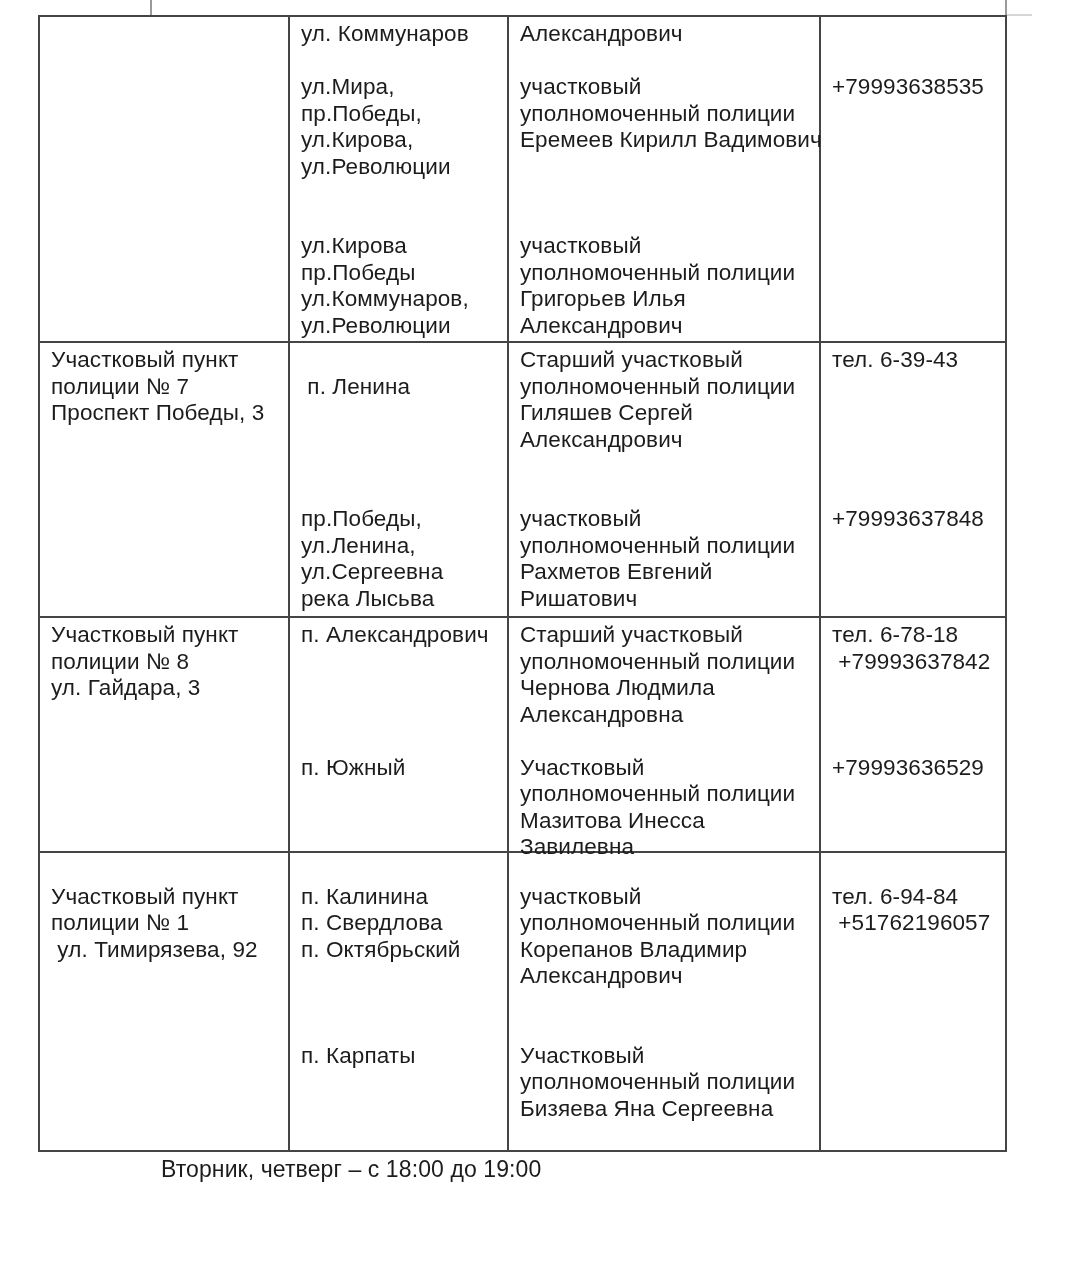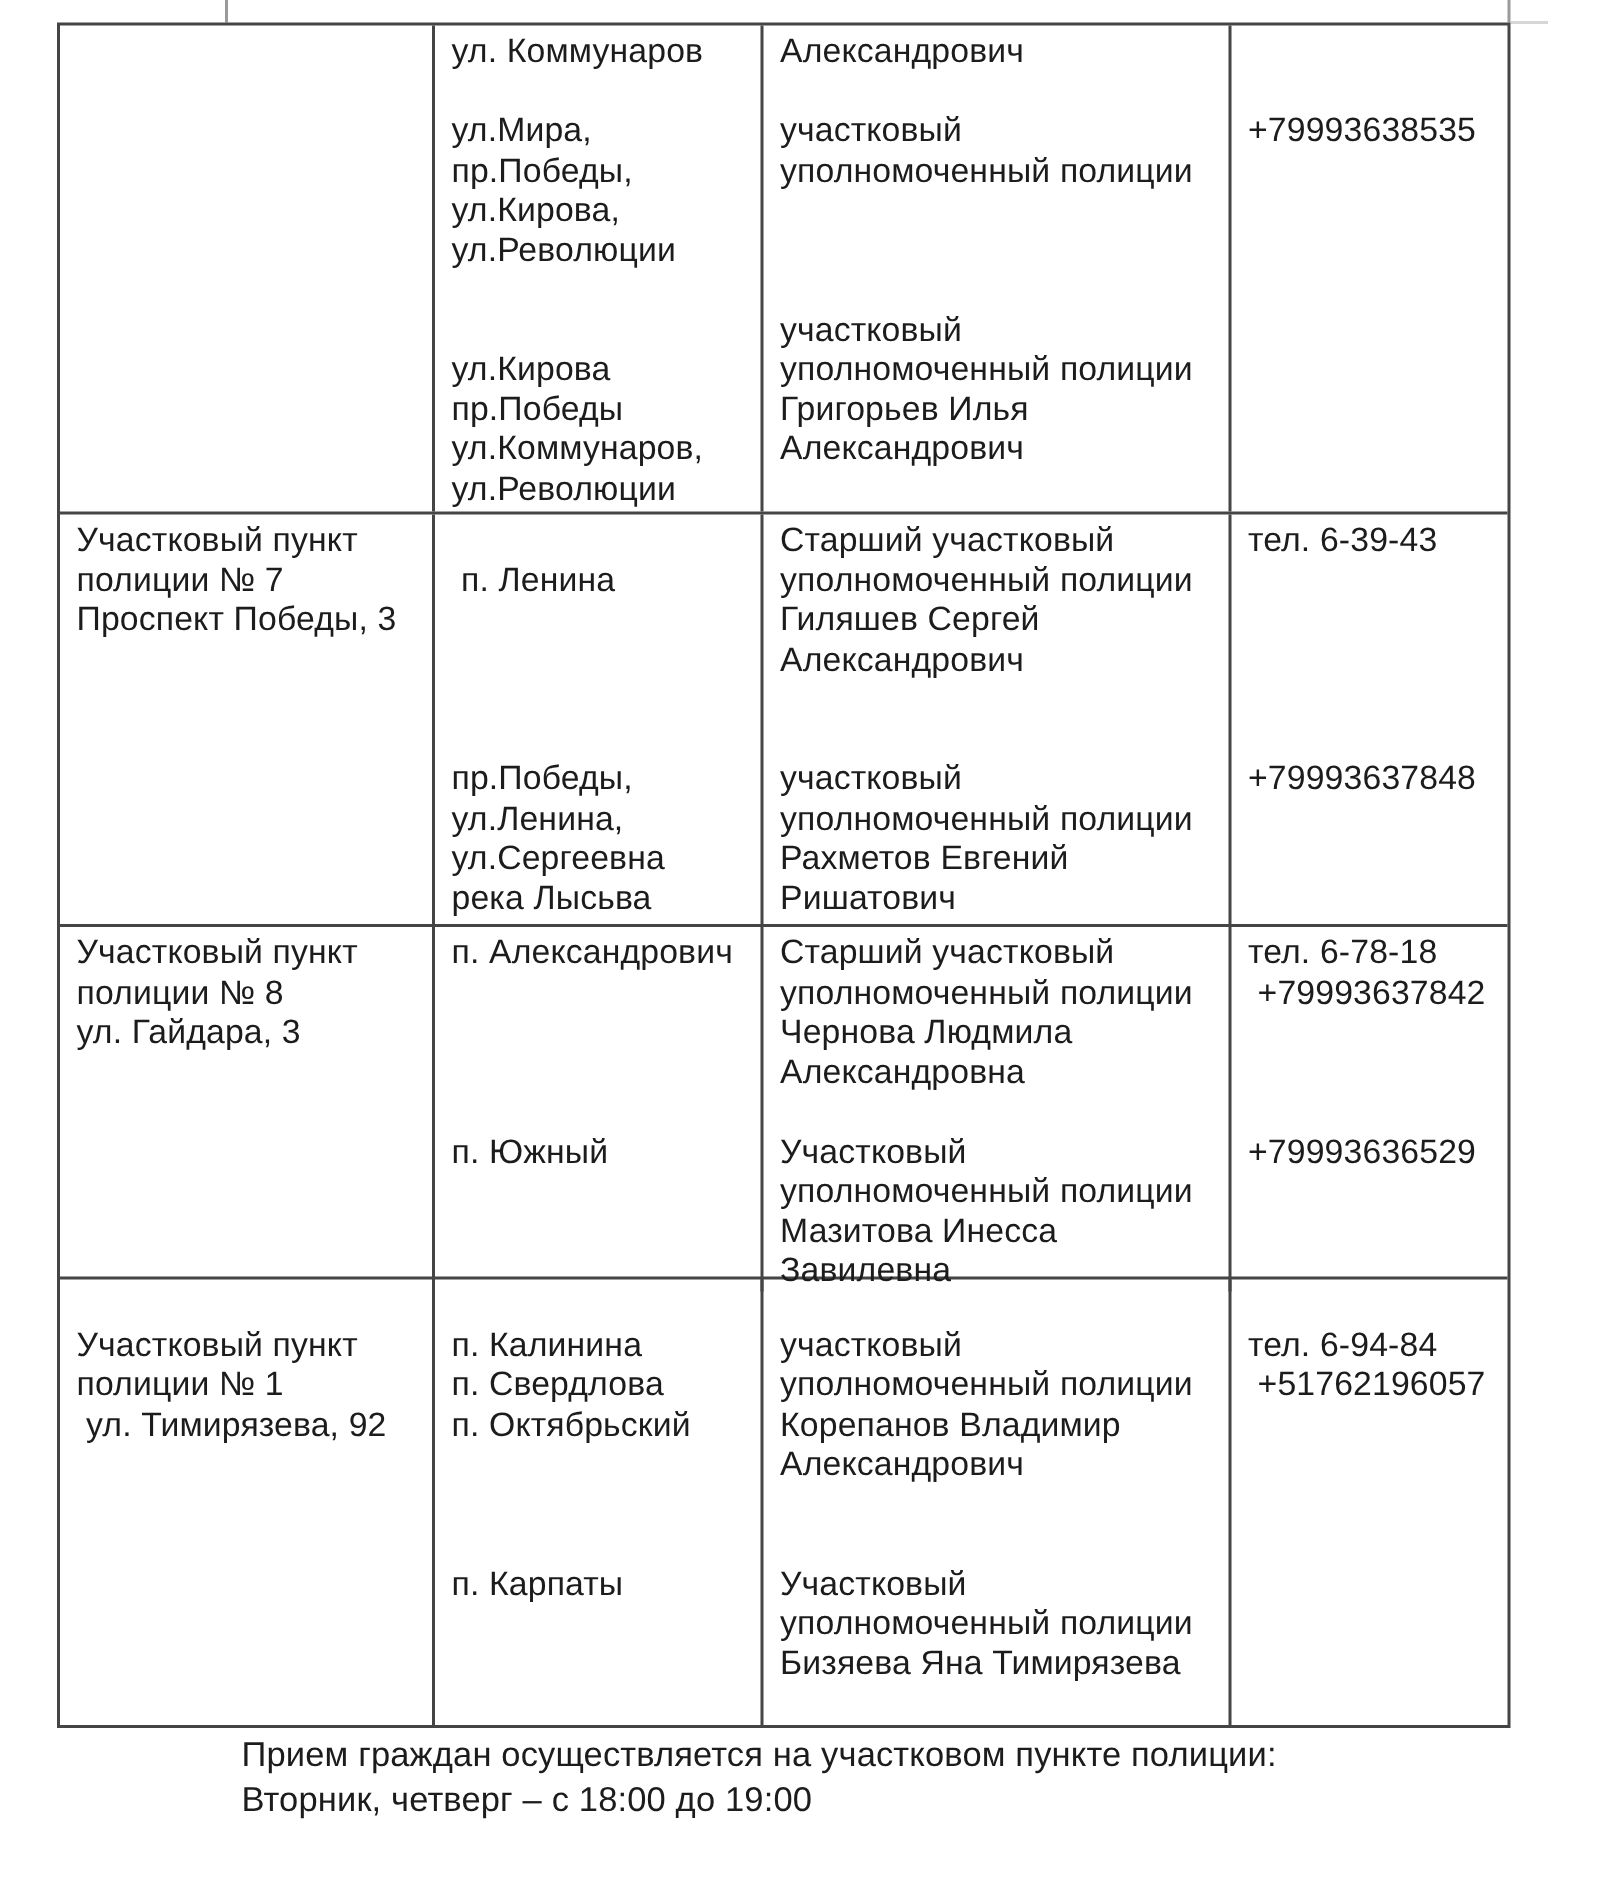--- a/index.html
+++ b/index.html
@@ -106,20 +106,21 @@
           <div class="tline">ул.Кирова</div>
           <div class="tline">пр.Победы</div>
           <div class="tline">ул.Коммунаров,</div>
           <div class="tline">ул.Революции</div>
         </div>
         <div class="tcell">
           <div class="tline">Александрович</div>
           <div class="tline"></div>
           <div class="tline">участковый</div>
           <div class="tline">уполномоченный полиции</div>
+          <div class="tline">Еремеев Кирилл Вадимович</div>
           <div class="tline"></div>
           <div class="tline"></div>
           <div class="tline"></div>
           <div class="tline">участковый</div>
           <div class="tline">уполномоченный полиции</div>
           <div class="tline">Григорьев Илья</div>
           <div class="tline">Александрович</div>
         </div>
         <div class="tcell">
           <div class="tline"></div>
@@ -221,28 +222,27 @@
         <div class="tcell">
           <div class="tline"></div>
           <div class="tline">участковый</div>
           <div class="tline">уполномоченный полиции</div>
           <div class="tline">Корепанов Владимир</div>
           <div class="tline">Александрович</div>
           <div class="tline"></div>
           <div class="tline"></div>
           <div class="tline">Участковый</div>
           <div class="tline">уполномоченный полиции</div>
-          <div class="tline">Бизяева Яна Тимирязева</div>
+          <div class="tline">Бизяева Яна Сергеевна</div>
         </div>
         <div class="tcell">
           <div class="tline"></div>
           <div class="tline">тел. 6-94-84</div>
           <div class="tline"> +51762196057</div>
         </div>
       </div>
     </div>
 
   <div class="footer">
-    <div class="footer-line">Прием граждан осуществляется на участковом пункте полиции:</div>
     <div class="footer-line">Вторник, четверг – с 18:00 до 19:00</div>
   </div>
 
 </div>
 
 </body></html>

